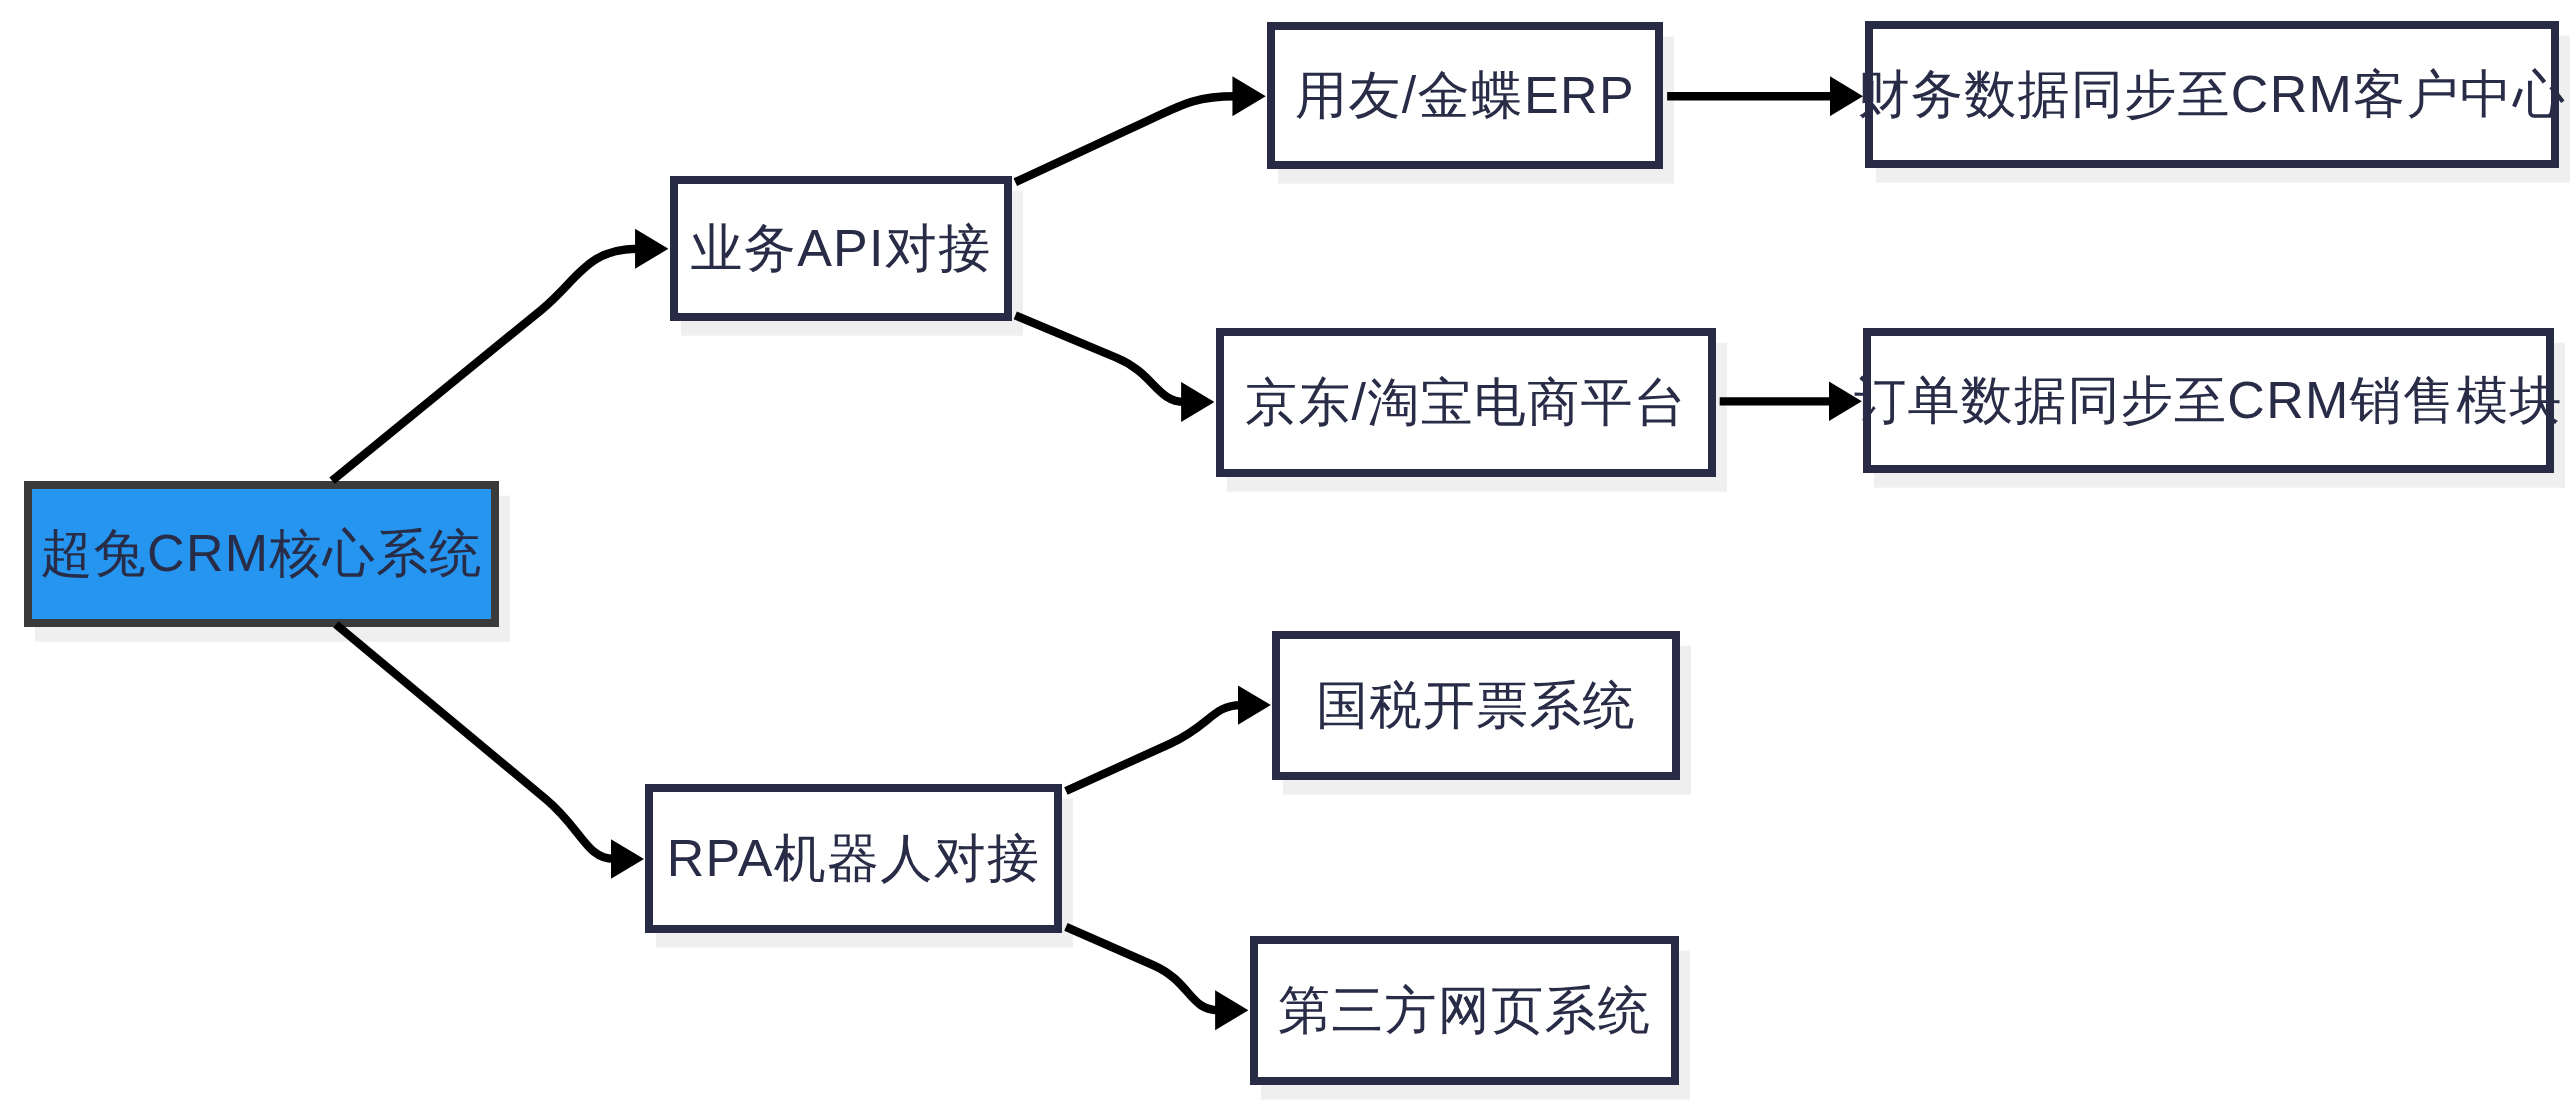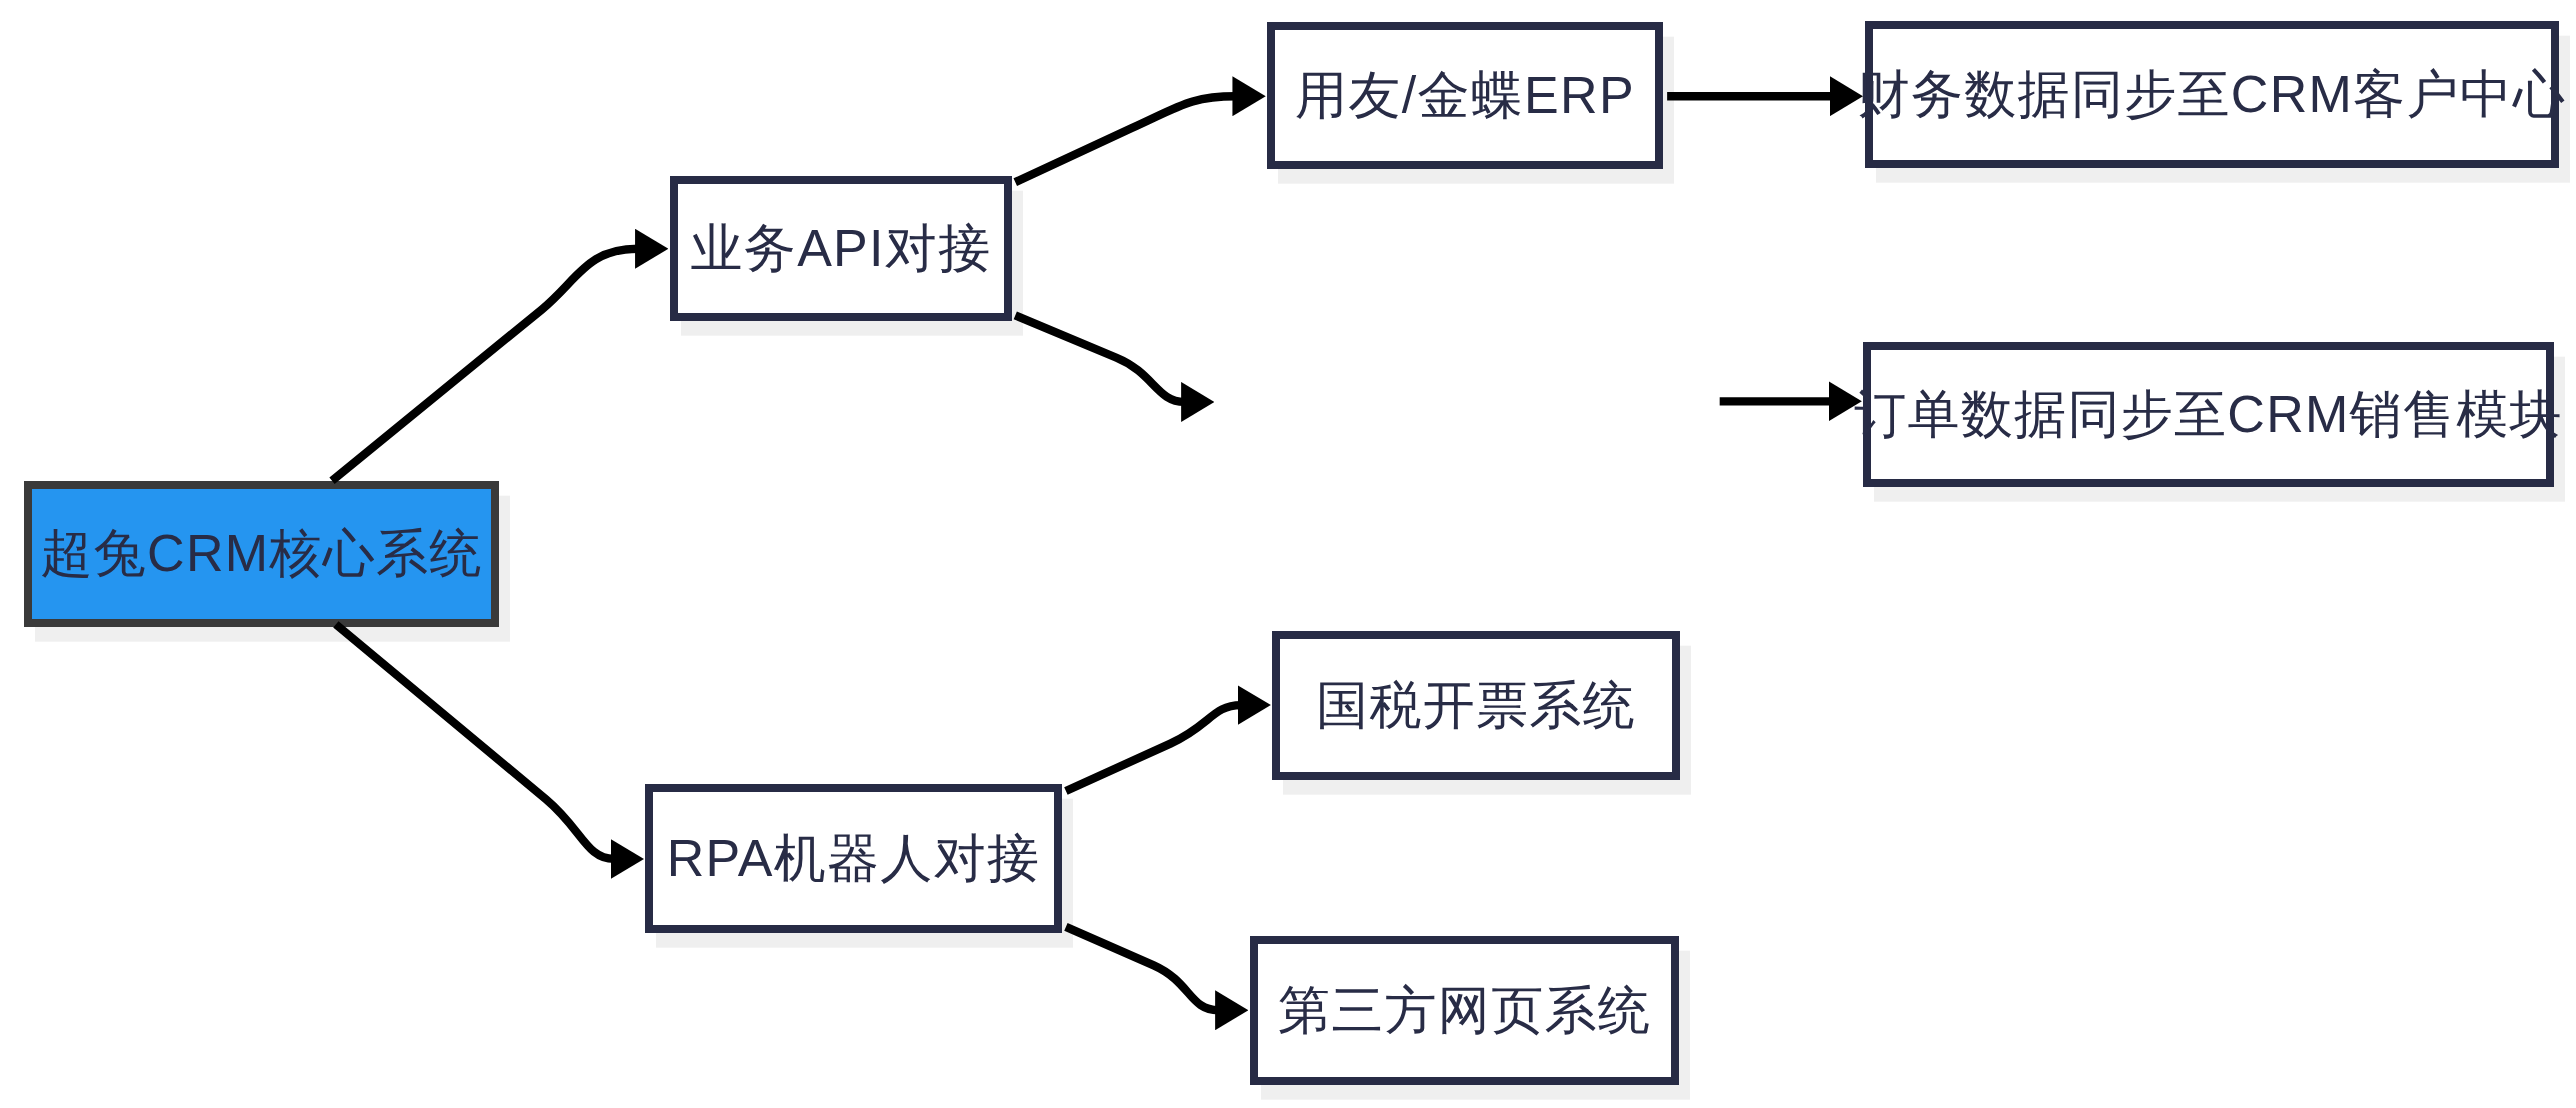--- a/index.html
+++ b/index.html
@@ -30,21 +30,21 @@
   .node-root {
     background: #2595f0;
     border-color: #3a3a3a;
   }
   
   .node-root       { left:   24px; top:  481px; width:  475px; height: 146px; }
   .node-api        { left: 670px; top:  176px; width:  342px; height: 145px; }
   .node-erp        { left: 1267px; top:   22.4px; width:  396px; height: 147px; }
   .node-finance    { left: 1865px; top:   21px; width: 694px; height: 147px; }
   .node-ecommerce  { left: 1216px; top:  328px; width:  500px; height: 149px; }
-  .node-order      { left: 1863px; top:  342px; width: 691px; height: 145px; }
+  .node-order      { left: 1863px; top:  328px; width: 691px; height: 145px; }
   .node-rpa        { left: 645px; top: 784px; width:  417px; height: 149px; }
   .node-tax        { left: 1272px; top:  631px; width:  408px; height: 149px; }
   .node-thirdparty { left: 1250px; top: 936px; width:  429px; height: 149px; }
 
   .connector-layer {
     position: absolute;
     left: 0; top: 0;
     width: 2576px;
     height: 1109px;
     pointer-events: none;
@@ -70,20 +70,23 @@
   </div>
 
   <div class="node node-erp">
     <span>用友/金蝶ERP</span>
   </div>
 
   <div class="node node-finance">
     <span>财务数据同步至CRM客户中心</span>
   </div>
 
+  <div class="node node-ecommerce">
+    <span>京东/淘宝电商平台</span>
+  </div>
 
   <div class="node node-order">
     <span>订单数据同步至CRM销售模块</span>
   </div>
 
   <div class="node node-rpa">
     <span>RPA机器人对接</span>
   </div>
 
   <div class="node node-tax">

